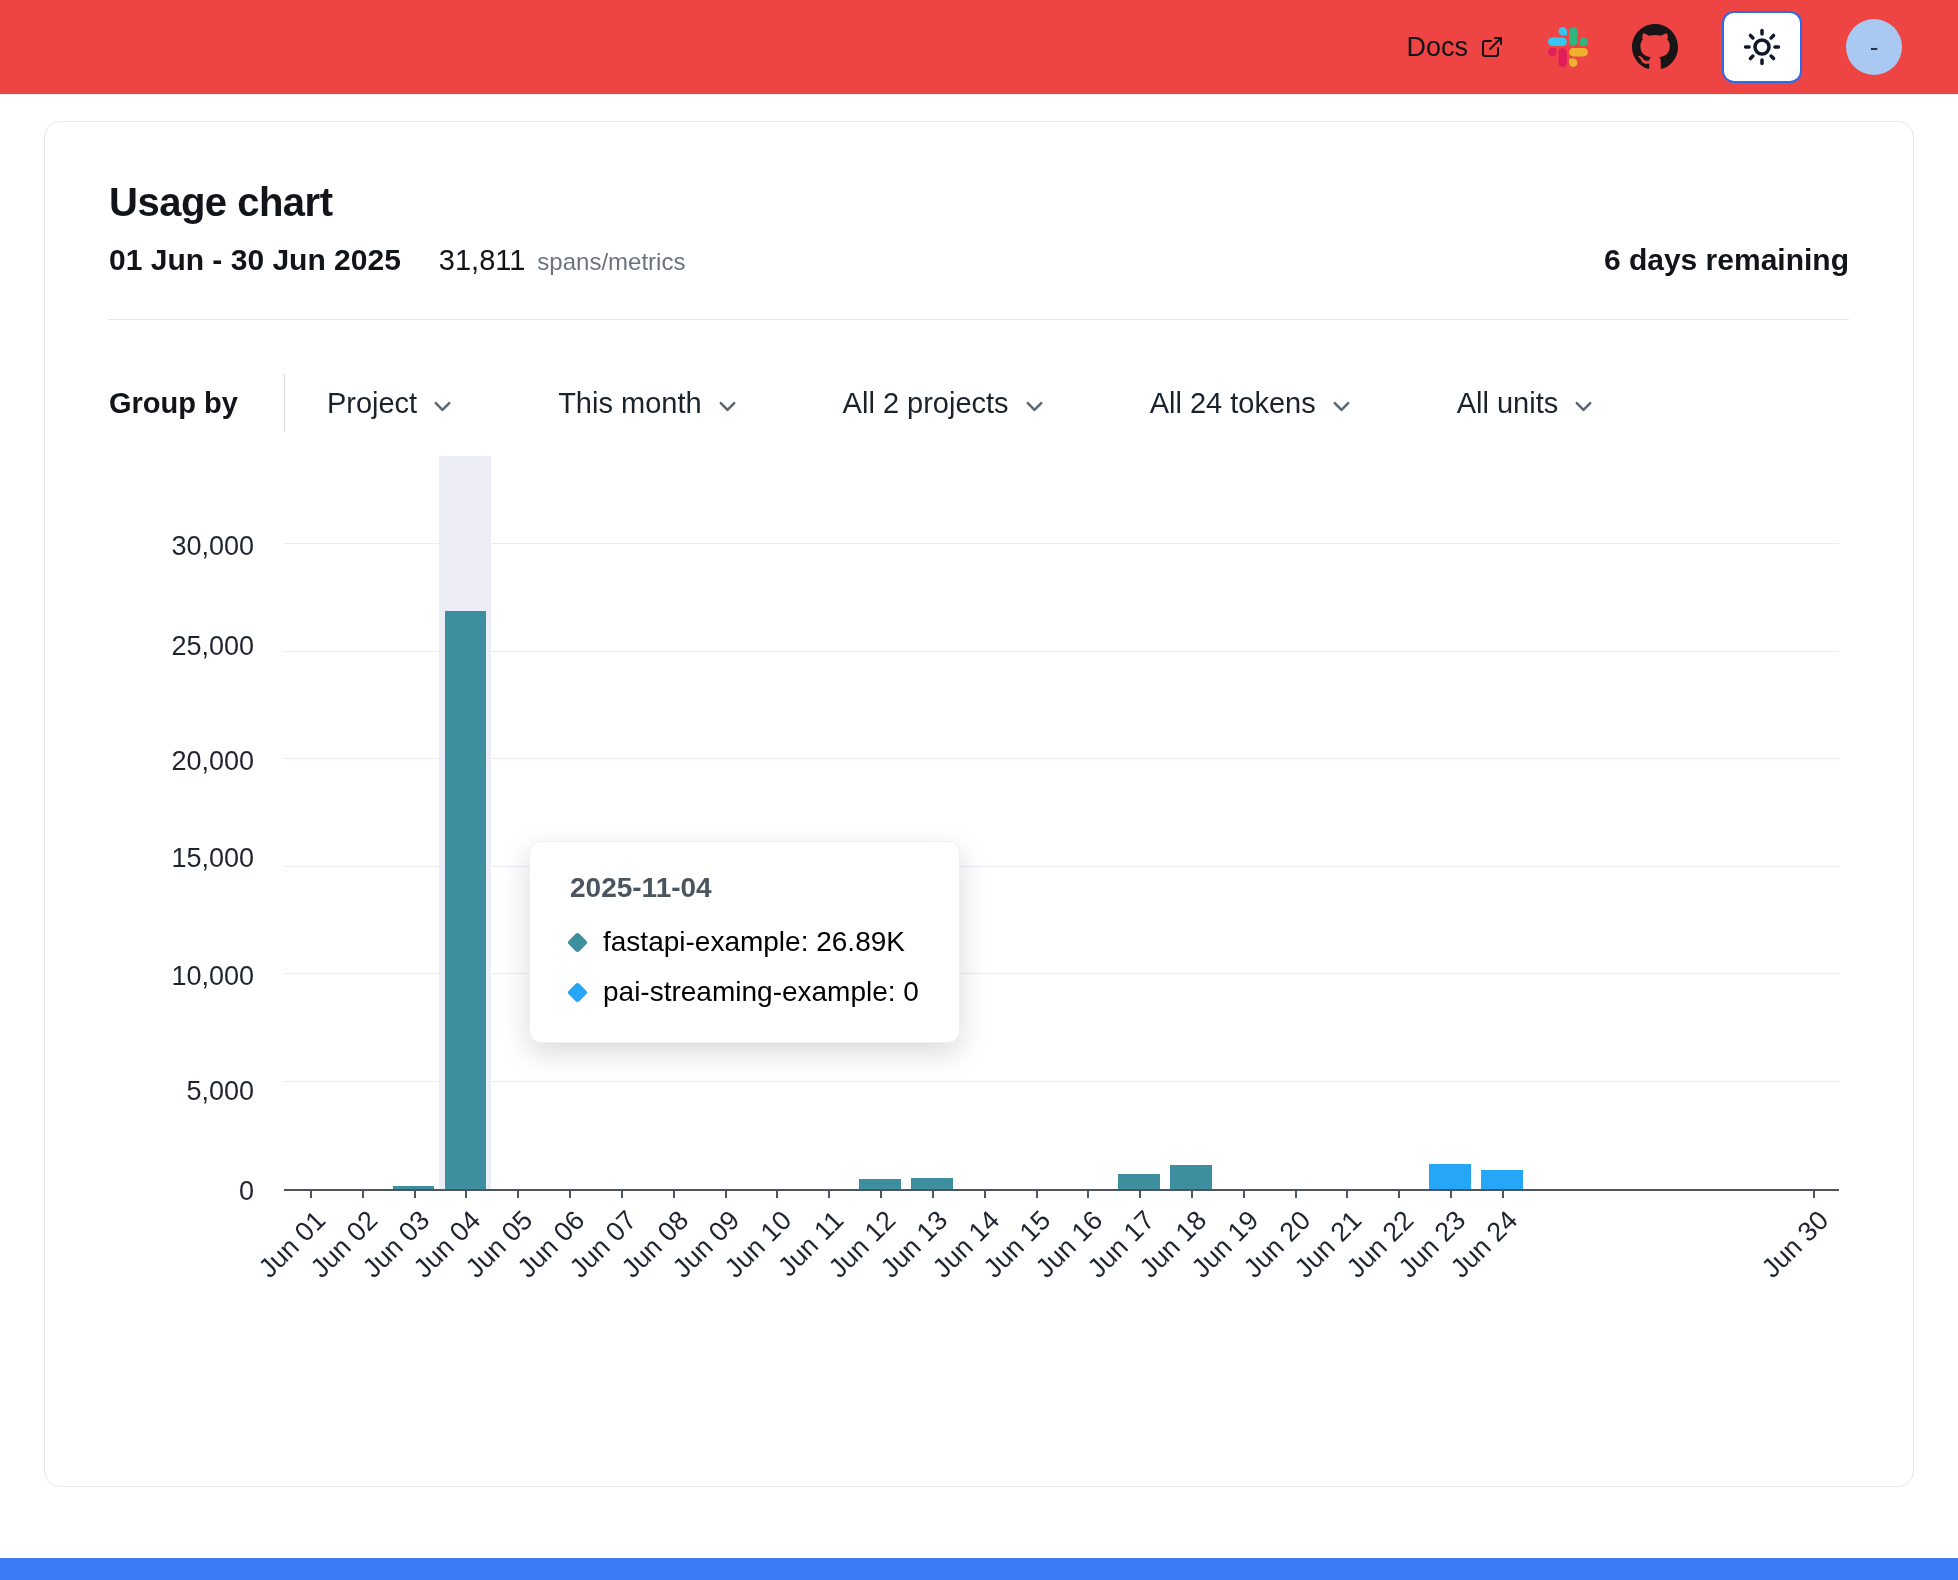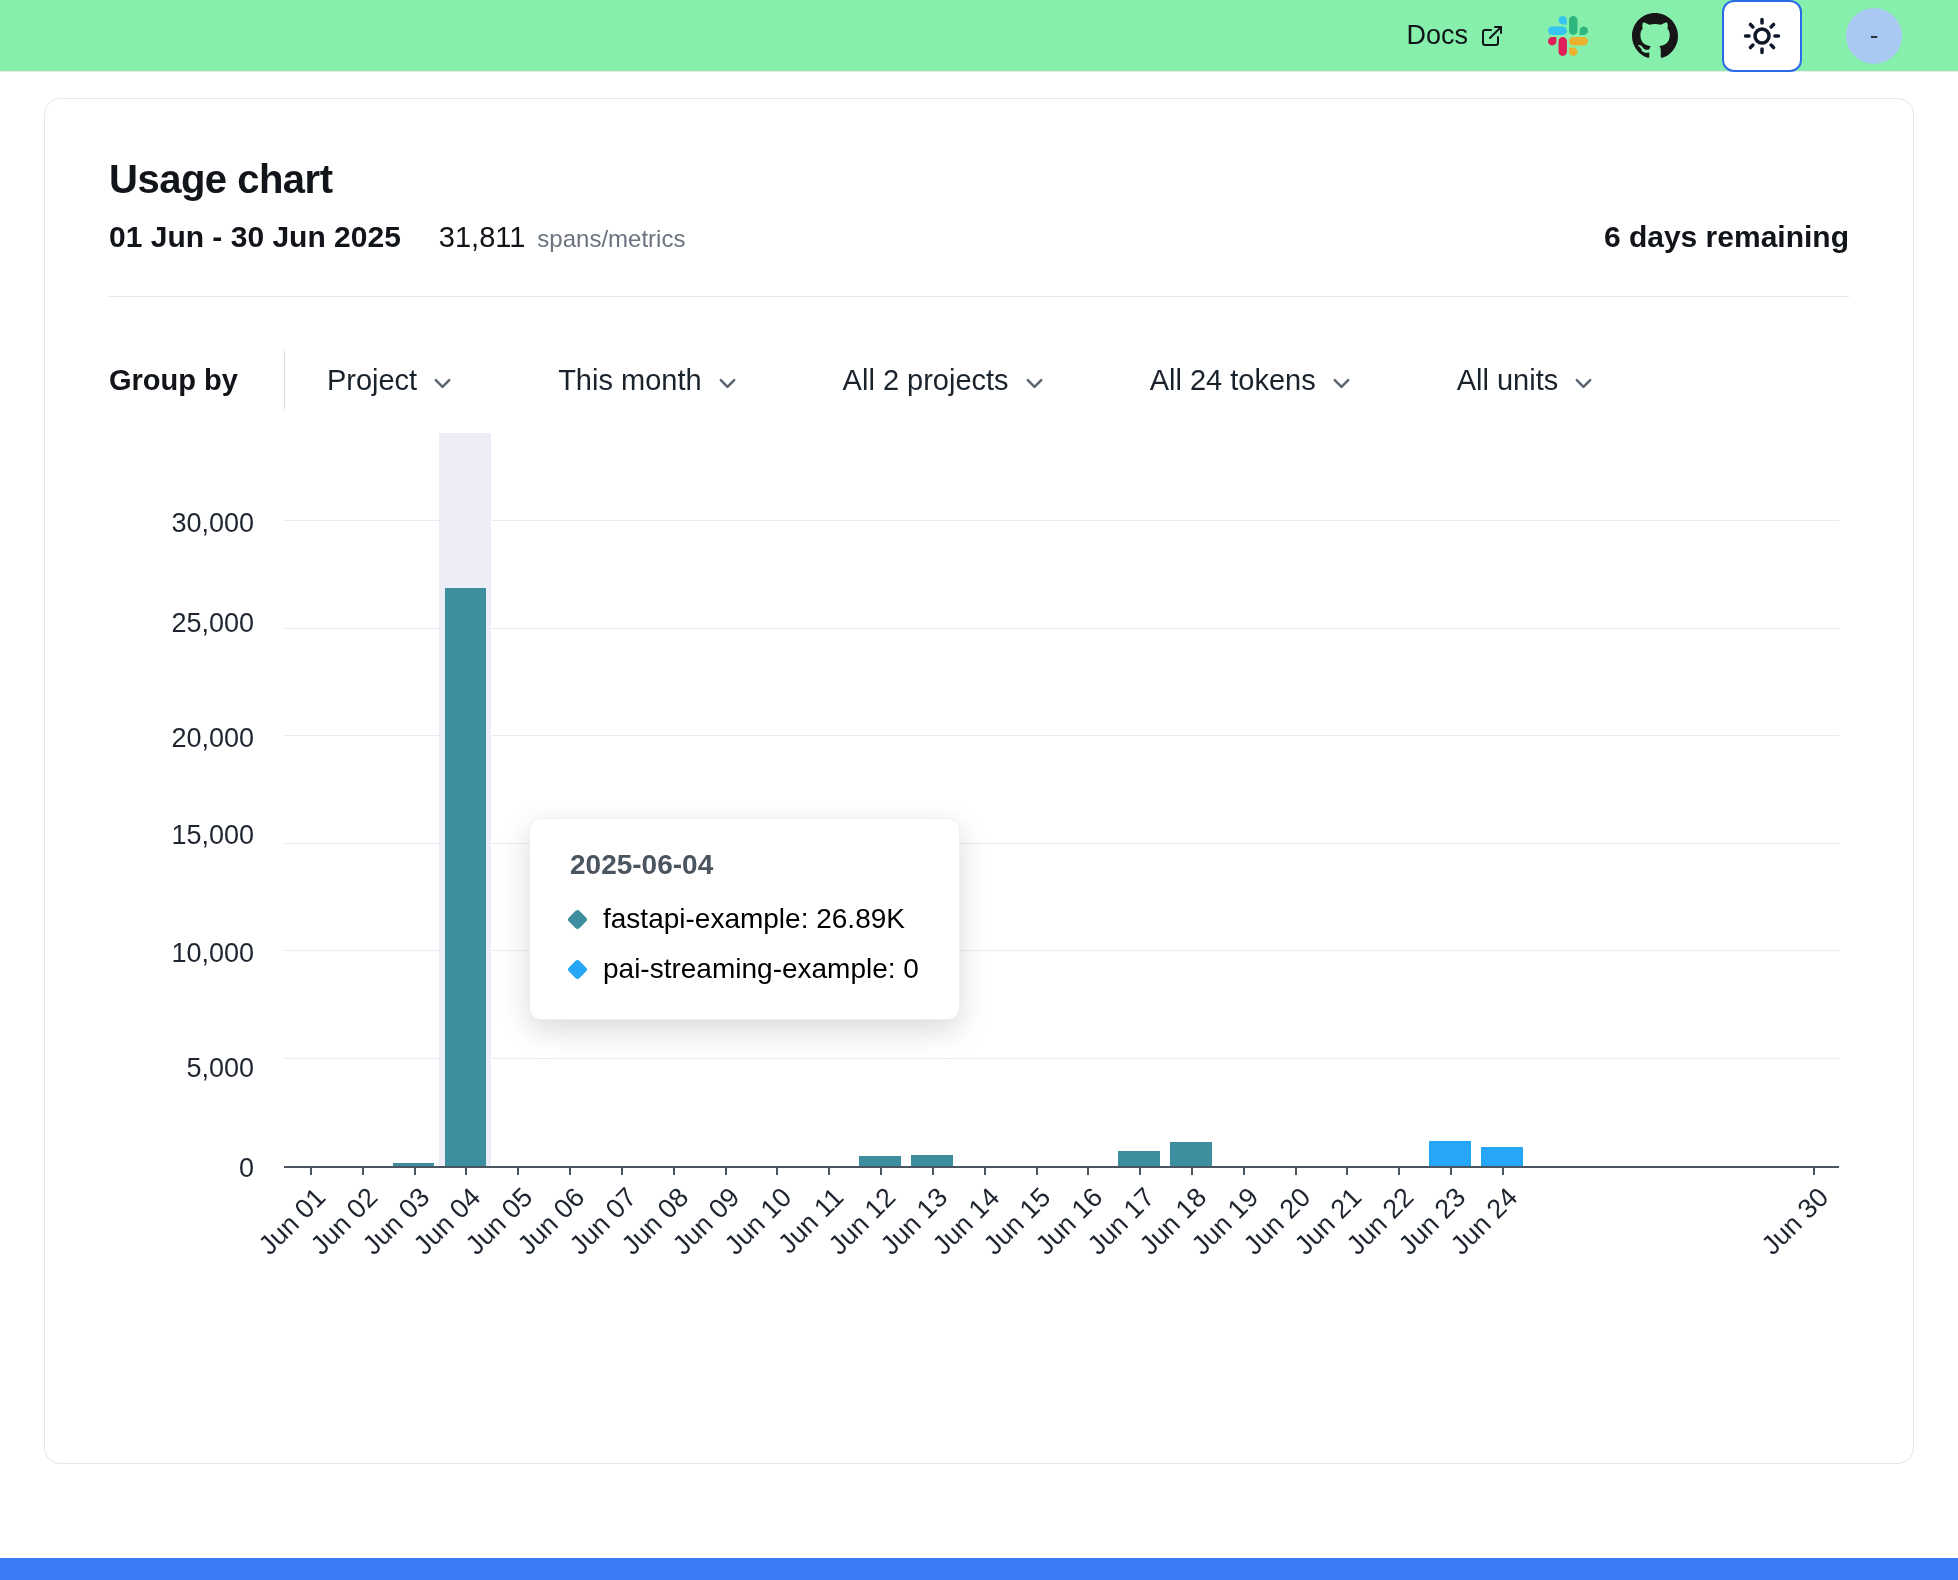--- a/index.html
+++ b/index.html
@@ -2,21 +2,21 @@
 <html><head>
 <meta charset="utf-8">
 <style>
   * { box-sizing: border-box; }
   html, body { margin: 0; padding: 0; background: #ffffff; color: #111418;
     font-family: "Liberation Sans", sans-serif; }
   body { min-height: 1580px; position: relative; }
 
   
   .topbar { display: flex; justify-content: flex-end; align-items: center;
-    gap: 44px; height: 72px; padding: 0 56px; border-bottom: 1px solid #ececec; background: #86efac; }
+    gap: 44px; height: 95px; padding: 0 56px; border-bottom: 1px solid #ececec; background: #ef4444; }
   .docs-link { display: flex; align-items: center; gap: 12px; font-size: 27px; cursor: pointer; }
   .docs-link svg { width: 24px; height: 24px; }
   .iconbtn { display: flex; align-items: center; justify-content: center; cursor: pointer; }
   .theme-btn { width: 80px; height: 72px; border: 2.5px solid #2b6be8; border-radius: 12px;
     background: #fff; display: flex; align-items: center; justify-content: center; cursor: pointer; }
   .avatar { width: 56px; height: 56px; border-radius: 50%; background: #a9c9f2;
     display: flex; align-items: center; justify-content: center; font-size: 26px; color: #2b3440; cursor: pointer; }
 
   
   .card { margin: 26px 44px 60px; border: 1px solid #e7e7e9; border-radius: 16px;
@@ -173,21 +173,21 @@
         <div class="ylab" style="bottom: 0px;">0</div>
         <div class="ylab" style="bottom: 100px;">5,000</div>
         <div class="ylab" style="bottom: 215px;">10,000</div>
         <div class="ylab" style="bottom: 333px;">15,000</div>
         <div class="ylab" style="bottom: 430px;">20,000</div>
         <div class="ylab" style="bottom: 545px;">25,000</div>
         <div class="ylab" style="bottom: 645px;">30,000</div>
       </div>
     <div class="plot">
       <div class="tooltip">
-        <div class="tt-title">2025-06-04</div>
+        <div class="tt-title">2025-11-04</div>
         <div class="tt-rows">
             <div class="tt-row">
               <span class="diamond sm" style="background: rgb(61, 142, 158);"></span>
               <span>fastapi-example: 26.89K</span>
             </div>
             <div class="tt-row">
               <span class="diamond sm" style="background: rgb(38, 166, 247);"></span>
               <span>pai-streaming-example: 0</span>
             </div>
           </div>

